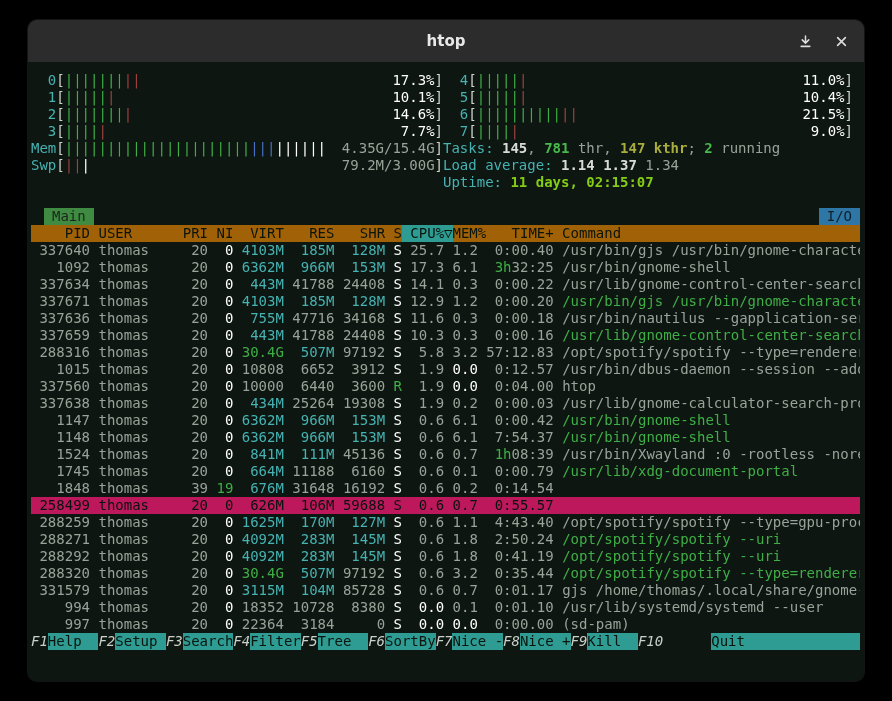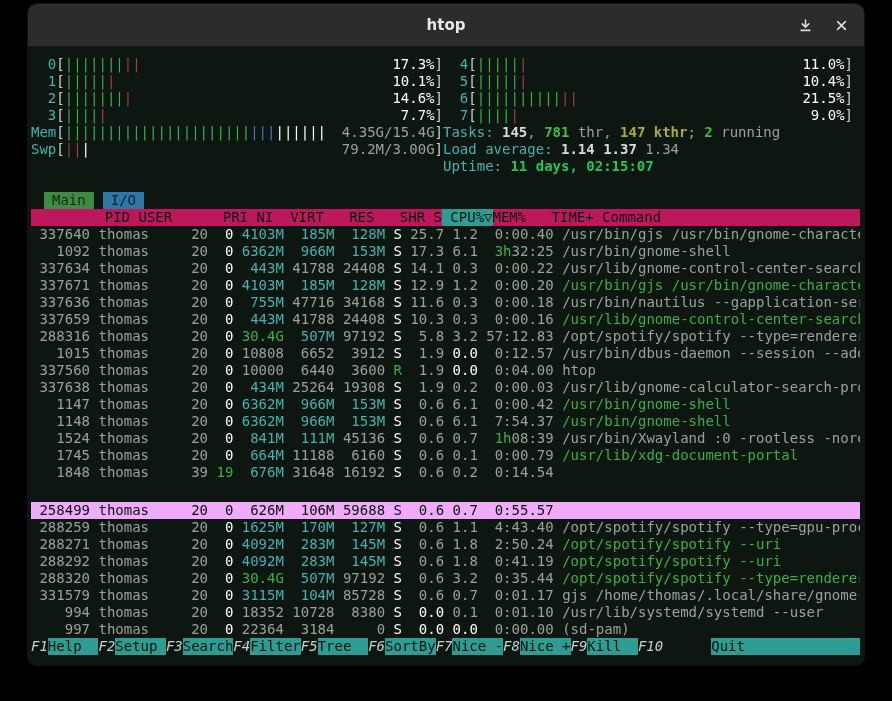--- a/index.html
+++ b/index.html
@@ -1,17 +1,17 @@
 <!DOCTYPE html>
 <html><head>
 <meta charset="utf-8">
 <style>
   html,body{margin:0;padding:0;background:#000;}
   body{width:892px;height:701px;position:relative;font-family:"DejaVu Sans Mono",monospace;}
-  .window{position:absolute;left:28px;top:4px;width:836px;height:661px;border-radius:9px;
+  .window{position:absolute;left:28px;top:20px;width:836px;height:661px;border-radius:9px;
           overflow:hidden;background:#0d1610;box-shadow:0 0 0 1px #141414;}
   .titlebar{height:42px;background:#2c2c2c;display:flex;align-items:center;justify-content:center;position:relative;}
   .title{color:#e8e8e8;font-weight:bold;font-size:15px;font-family:"DejaVu Sans",sans-serif;}
   .tb-icons{position:absolute;right:16px;top:0;height:42px;display:flex;align-items:center;gap:22px;}
   .tb-btn{width:14px;height:14px;display:flex;align-items:center;justify-content:center;cursor:pointer;}
   .term{padding:10px 4px 0 3px;font-size:14px;line-height:17px;color:#9aa29a;}
   .term span{white-space:pre;}
   .meters{display:flex;}
   .mcol-left{width:412px;}
   .mcol-right{flex:1;}
@@ -19,32 +19,32 @@
   .mline{display:flex;height:17px;}
   .bars{flex:1;position:relative;overflow:hidden;}
   .mtext{position:absolute;right:0;top:0;}
   .statline{height:17px;}
   .c-fg{color:#9aa29a}.c-brk{color:#cdd3cd}
   .c-cyan{color:#46b2b2}.c-green{color:#3fae47}.c-olive{color:#ffffff}
   .c-red{color:#9e4040}.c-blue{color:#4a6fc4}
   .c-bw{color:#d8dbd8;font-weight:bold}
   .c-bgr{color:#47ba4d;font-weight:bold}
   .c-bol{color:#a8ad3e;font-weight:bold}
-  .c-bcy{color:#22c55e;font-weight:bold}
-  .tabs{height:17px;display:flex;margin-top:17px;padding-left:13px;}
+  .c-bcy{color:#84cc16;font-weight:bold}
+  .tabs{height:17px;display:flex;margin-top:17px;padding-left:13px;justify-content:space-between;}
   .tab{padding:0 8px;cursor:pointer;}
   .tab-active{background:#3e8b41;color:#1c261c;}
   .tab-io{background:#2e76a5;color:#10202b;margin-left:9px;}
-  .thead{display:flex;background:#be185d;color:#0b140d;height:17px;padding-left:40px;}
+  .thead{display:flex;background:#a16207;color:#0b140d;height:17px;}
   .thead .hcell{cursor:pointer;}
   .thead .sortcol{background:#2e9c92;}
   .rows{}
   .prow{display:flex;height:17px;}
   .prow .cmd{flex:1;overflow:hidden;}
-  .prow.selected{background:#f0abfc;margin-top:21px;}
+  .prow.selected{background:#be185d;}
   .prow.selected span{color:#07130d;font-weight:normal;}
   .fnbar{display:flex;height:17px;}
   .fnkey{display:flex;}
   .fnkey .fk{color:#c9cfc9;font-style:italic;}
   .fnkey .fl{background:#2e9c92;color:#0b140d;}
   .fnkey:last-child{flex:1;gap:48px;}
   .fnkey:last-child .fl{flex:1;}
 </style>
 </head>
 <body>

